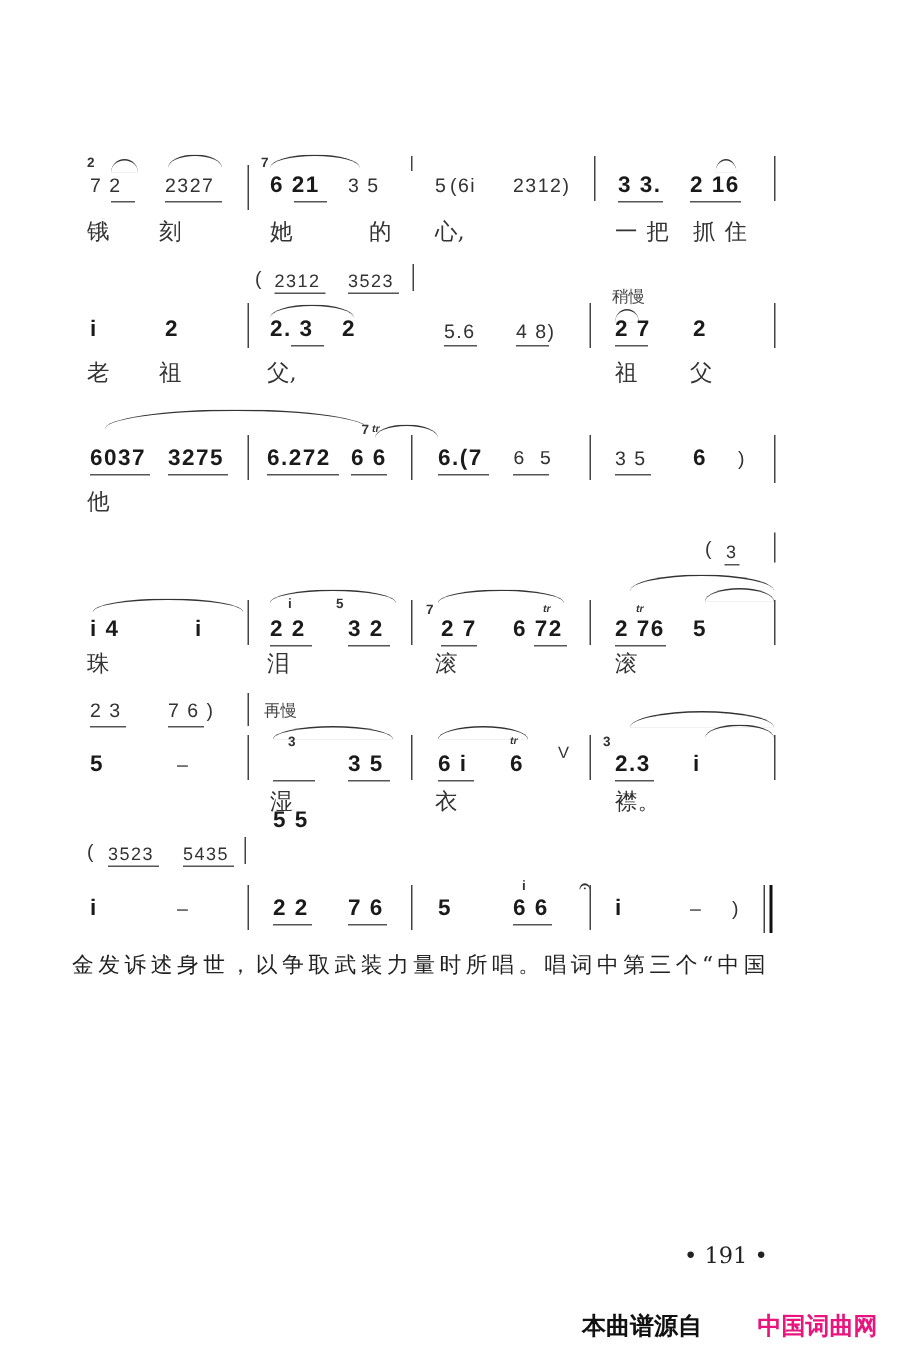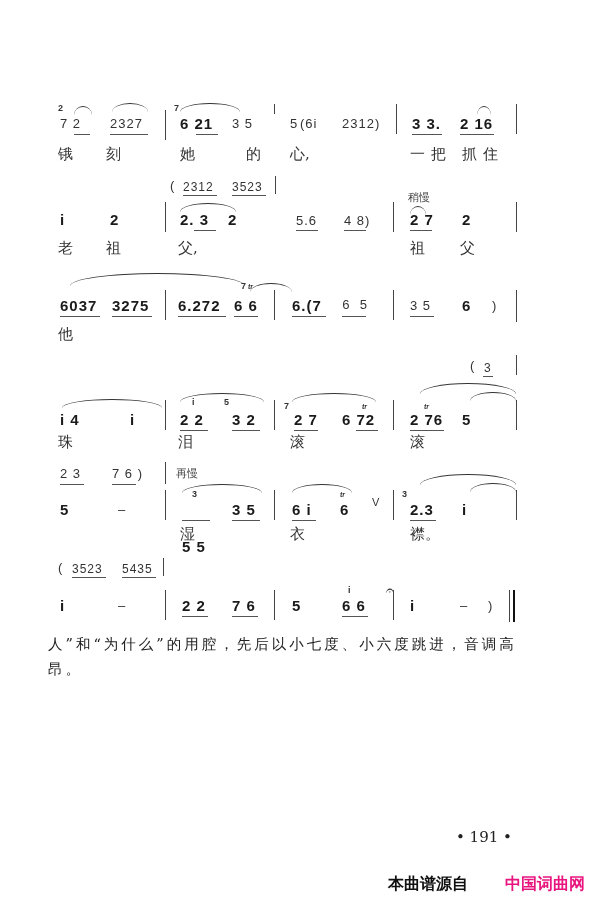--- a/index.html
+++ b/index.html
@@ -243,19 +243,19 @@
   <div class="bar" style="left:393px;top:590px;height:30px;"></div>
 
   <span class="note" style="left:410px;top:598px;">i</span>
   <span class="note light" style="left:460px;top:598px;">–</span>
   <span class="note light" style="left:488px;top:598px;">)</span>
   <div class="bar" style="left:509px;top:590px;height:32px;"></div>
   <div class="bar thick" style="left:513px;top:590px;height:32px;"></div>
 </div>
 
 <div class="para" style="top:632px;">
-  <p>人”和“为什么”的用腔，先后以小七度、小六度跳进，音调高昂。</p>
+  <p>金发诉述身世，以争取武装力量时所唱。唱词中第三个“中国</p>
 </div>
 
 <div class="page-num">• 191 •</div>
 
 <div class="footer" style="left:388px;color:#111;">本曲谱源自</div>
 <div class="footer" style="left:505px;color:#e8157f;">中国词曲网</div>
 
 </body></html>

